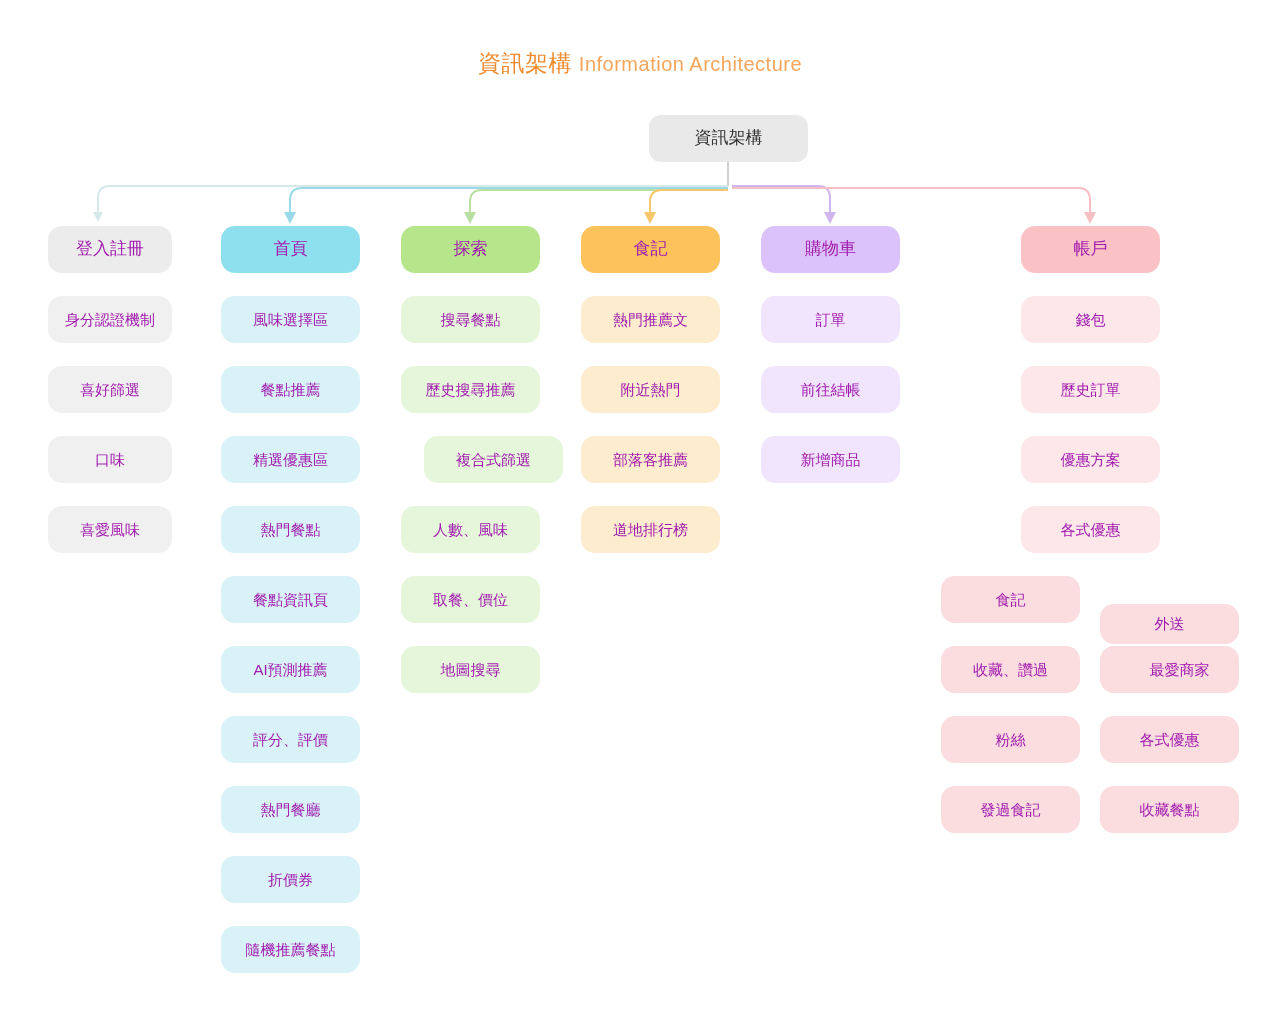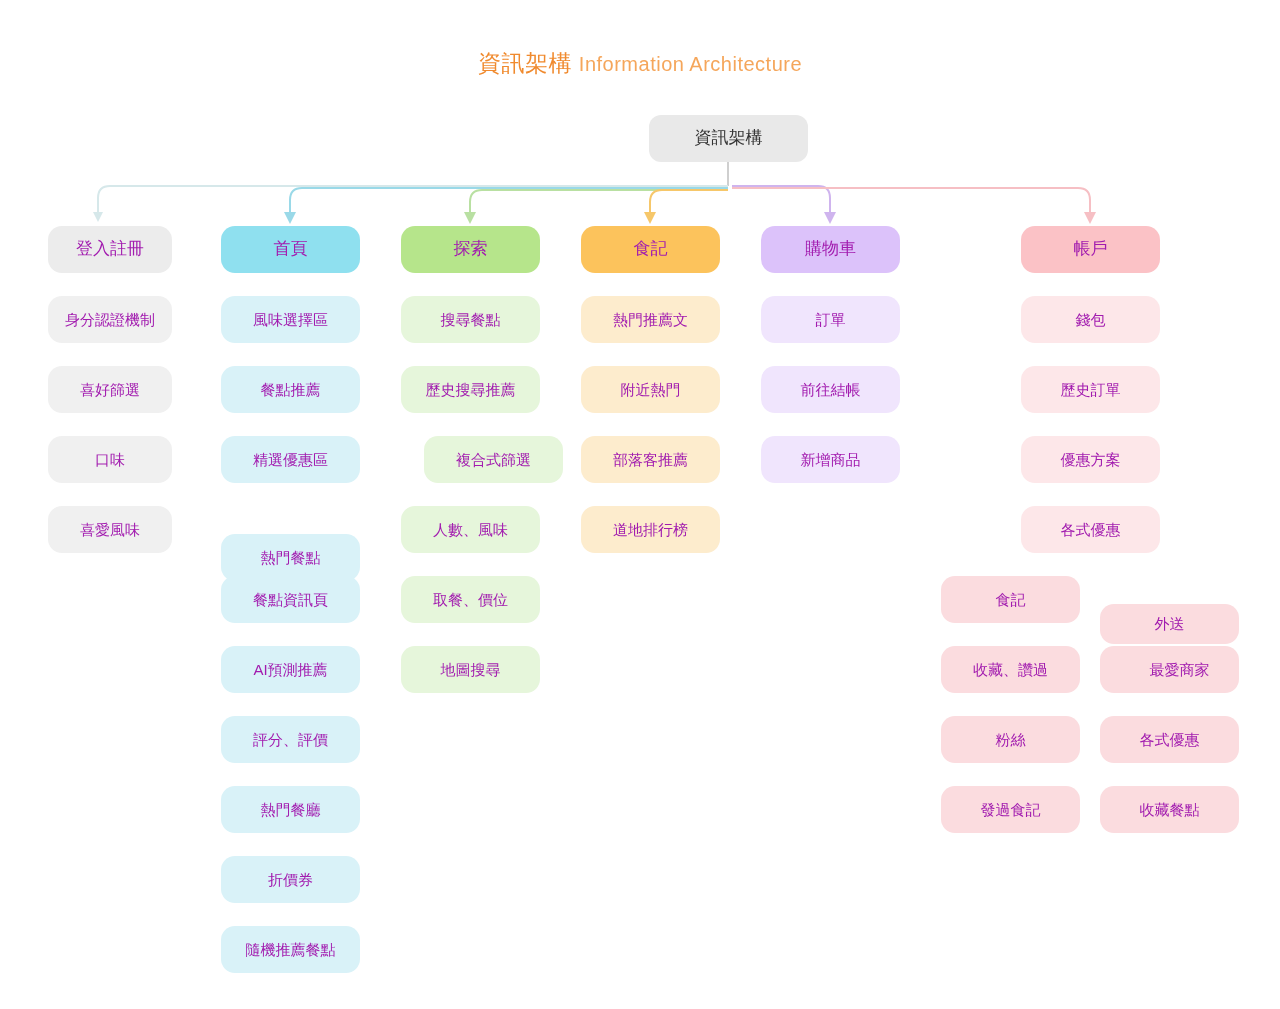--- a/index.html
+++ b/index.html
@@ -96,21 +96,21 @@
   <div class="node head" style="left:48px; top:226px; width:124px; height:47px; background:#ececec;">登入註冊</div>
   <div class="node child" style="left:48px; top:296px; width:124px; height:47px; background:#f0f0f0;">身分認證機制</div>
   <div class="node child" style="left:48px; top:366px; width:124px; height:47px; background:#f0f0f0;">喜好篩選</div>
   <div class="node child" style="left:48px; top:436px; width:124px; height:47px; background:#f0f0f0;">口味</div>
   <div class="node child" style="left:48px; top:506px; width:124px; height:47px; background:#f0f0f0;">喜愛風味</div>
 
   <div class="node head" style="left:221px; top:226px; width:139px; height:47px; background:#8fe0ef;">首頁</div>
   <div class="node child" style="left:221px; top:296px; width:139px; height:47px; background:#d9f2f8;">風味選擇區</div>
   <div class="node child" style="left:221px; top:366px; width:139px; height:47px; background:#d9f2f8;">餐點推薦</div>
   <div class="node child" style="left:221px; top:436px; width:139px; height:47px; background:#d9f2f8;">精選優惠區</div>
-  <div class="node child" style="left:221px; top:506px; width:139px; height:47px; background:#d9f2f8;margin-top:28px;">熱門餐點</div>
+  <div class="node child" style="left:221px; top:506px; width:139px; height:47px; background:#d9f2f8;">熱門餐點</div>
   <div class="node child" style="left:221px; top:576px; width:139px; height:47px; background:#d9f2f8;">餐點資訊頁</div>
   <div class="node child" style="left:221px; top:646px; width:139px; height:47px; background:#d9f2f8;">AI預測推薦</div>
   <div class="node child" style="left:221px; top:716px; width:139px; height:47px; background:#d9f2f8;text-align:right;">評分、評價</div>
   <div class="node child" style="left:221px; top:786px; width:139px; height:47px; background:#d9f2f8;">熱門餐廳</div>
   <div class="node child" style="left:221px; top:856px; width:139px; height:47px; background:#d9f2f8;">折價券</div>
   <div class="node child" style="left:221px; top:926px; width:139px; height:47px; background:#d9f2f8;">隨機推薦餐點</div>
 
   <div class="node head" style="left:401px; top:226px; width:139px; height:47px; background:#b6e58b;">探索</div>
   <div class="node child" style="left:401px; top:296px; width:139px; height:47px; background:#e6f6db;">搜尋餐點</div>
   <div class="node child" style="left:401px; top:366px; width:139px; height:47px; background:#e6f6db;">歷史搜尋推薦</div>

